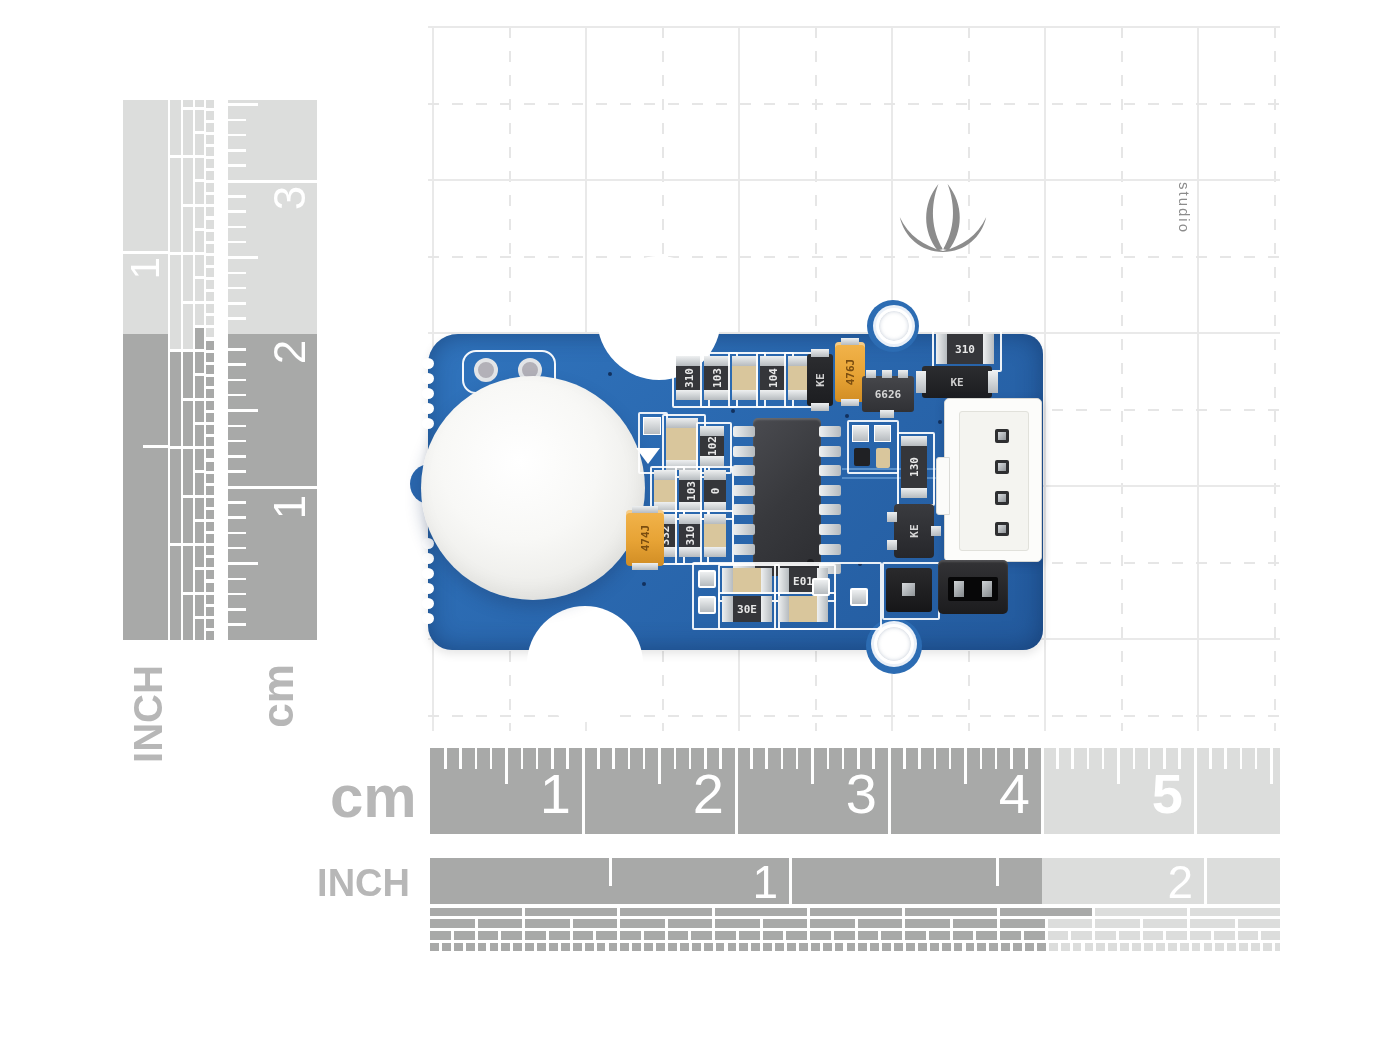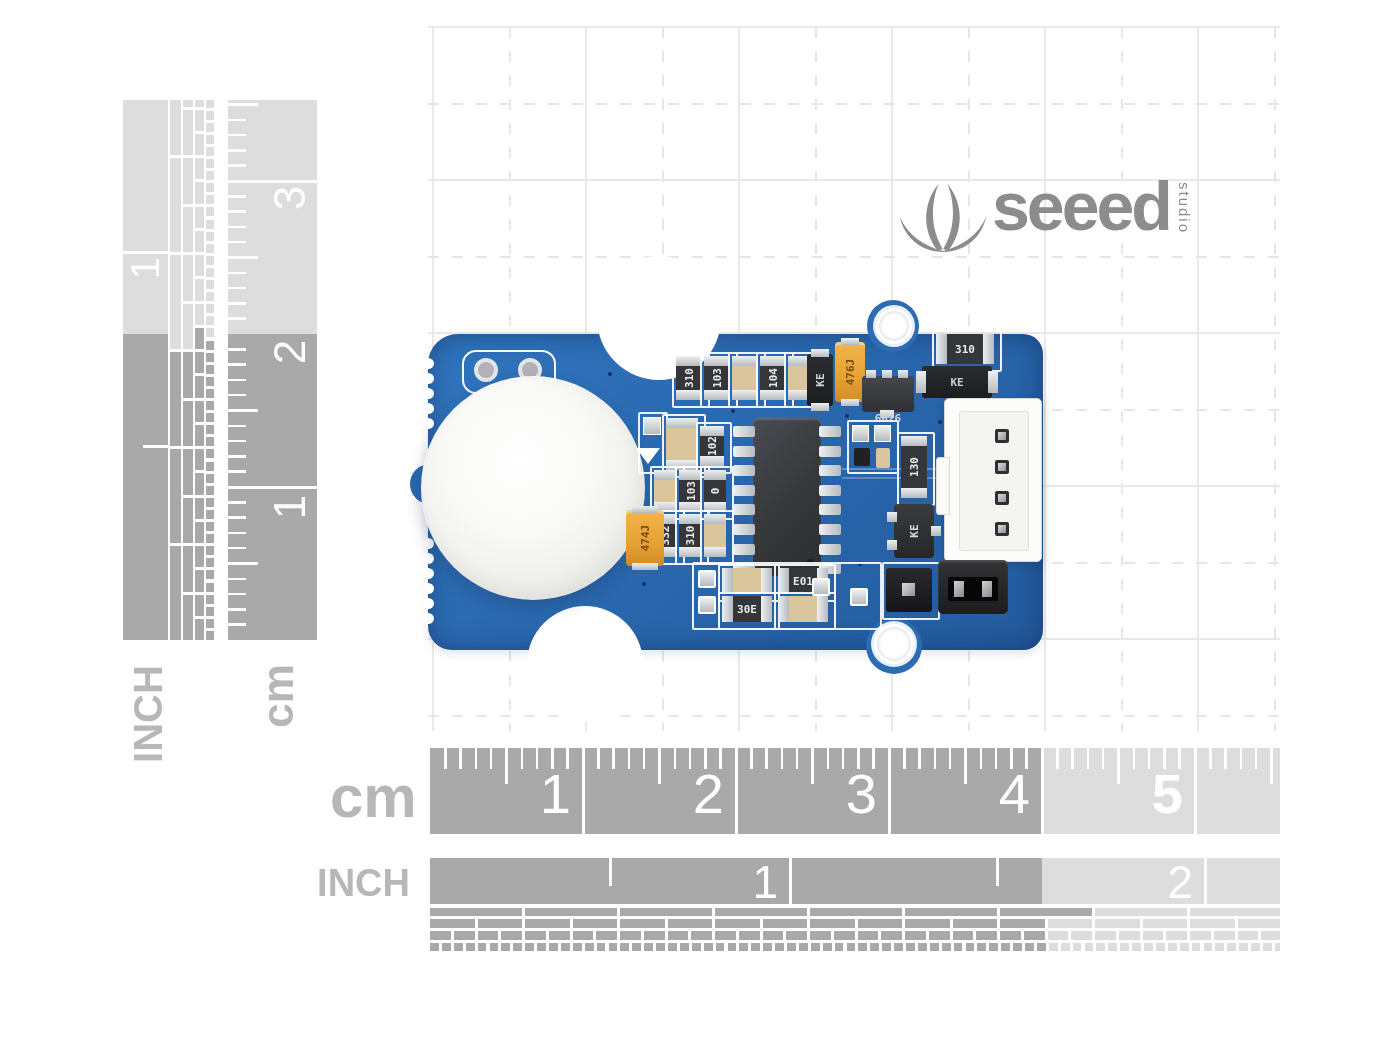--- a/index.html
+++ b/index.html
@@ -54,21 +54,20 @@
   <div id="brand">
     <svg width="92" height="80" viewBox="0 0 100 86" style="position:absolute;left:0;top:2px;">
       <g fill="#8c8c8c">
         <path d="M50,80 C26,80 8,64 3,42 C12,62 30,74 50,79 Z"></path>
         <path d="M50,80 C74,80 92,64 97,42 C88,62 70,74 50,79 Z"></path>
         <path d="M44,78 C28,58 27,28 45,6 C36,30 37,56 50,77 Z"></path>
         <path d="M56,78 C72,58 73,28 55,6 C64,30 63,56 50,77 Z"></path>
         <path d="M50,78 C44,52 44,30 50,12 C56,30 56,52 50,78 Z" fill="#fff"></path>
       </g>
     </svg>
-    <div id="brand-text">seeed</div>
     <div id="brand-sub">studio</div>
   </div>
 
   <div class="abs lbl" style="left:330px;top:762px;width:86px;height:70px;line-height:70px;text-align:right;font-size:60px;">cm</div>
   <div class="abs lbl" style="left:298px;top:860px;width:112px;height:46px;line-height:46px;text-align:right;font-size:38px;">INCH</div>
   <div class="abs lbl rot-ccw" style="left:88px;top:692px;width:120px;height:44px;line-height:44px;text-align:center;font-size:40px;">INCH</div>
   <div class="abs lbl rot-ccw" style="left:238px;top:674px;width:80px;height:44px;line-height:44px;text-align:center;font-size:44px;">cm</div>
 
 <div style="position: absolute; left: 430px; top: 748px; width: 850px; height: 86px; overflow: hidden;">
       <div style="position: absolute; left: 0px; top: 0px; width: 612px; height: 86px; background: rgb(168, 169, 168);"></div>
@@ -480,21 +479,21 @@
     <div style="position: absolute; left: 835px; top: 342px; width: 30px; height: 60px; border-radius: 4px; background: linear-gradient(rgb(242, 180, 76) 0%, rgb(231, 163, 53) 55%, rgb(209, 141, 36) 100%); box-shadow: rgba(255, 255, 255, 0.35) 0px 3px 0px inset;">
       <div style="position: absolute; left: 6px; top: -4px; width: 18px; height: 7px; background: linear-gradient(rgb(238, 240, 241), rgb(182, 187, 191));"></div>
       <div style="position: absolute; left: 6px; bottom: -4px; width: 18px; height: 7px; background: linear-gradient(rgb(238, 240, 241), rgb(182, 187, 191));"></div>
       <div class="comp-label" style="transform: rotate(-90deg); color: rgb(122, 77, 16);">476J</div>
     </div>
     <div style="position: absolute; left: 862px; top: 376px; width: 52px; height: 36px; border-radius: 3px; background: linear-gradient(rgb(70, 71, 75), rgb(48, 49, 53));">
       <div style="position: absolute; left: 4px; top: -6px; width: 10px; height: 8px; background: linear-gradient(rgb(238, 240, 241), rgb(182, 187, 191));"></div>
       <div style="position: absolute; left: 20px; top: -6px; width: 10px; height: 8px; background: linear-gradient(rgb(238, 240, 241), rgb(182, 187, 191));"></div>
       <div style="position: absolute; left: 36px; top: -6px; width: 10px; height: 8px; background: linear-gradient(rgb(238, 240, 241), rgb(182, 187, 191));"></div>
       <div style="position: absolute; left: 18px; bottom: -6px; width: 14px; height: 8px; background: linear-gradient(rgb(238, 240, 241), rgb(182, 187, 191));"></div>
-      <div class="comp-label" style="color: rgb(214, 214, 214); margin-top: 24px;">6626</div>
+      <div class="comp-label" style="color: rgb(214, 214, 214);">6626</div>
     </div>
     <div style="position: absolute; left: 932px; top: 330px; width: 66px; height: 38px; border: 2px solid rgba(255, 255, 255, 0.92); border-radius: 2px;"></div>
     <div style="position: absolute; left: 936px; top: 334px; width: 58px; height: 30px; border-radius: 2px; background: rgb(53, 54, 58);">
       <div style="position: absolute; left: 0px; top: 0px; width: 11px; height: 100%; background: linear-gradient(90deg, rgb(238, 240, 241), rgb(182, 187, 191));"></div>
       <div style="position: absolute; right: 0px; top: 0px; width: 11px; height: 100%; background: linear-gradient(90deg, rgb(238, 240, 241), rgb(182, 187, 191));"></div>
       <div class="comp-label">310</div>
     </div>
     <div style="position: absolute; left: 922px; top: 366px; width: 70px; height: 32px; border-radius: 3px; background: linear-gradient(rgb(44, 45, 48), rgb(28, 29, 32));">
       <div style="position: absolute; left: -6px; top: 5px; width: 10px; height: 22px; background: linear-gradient(rgb(238, 240, 241), rgb(182, 187, 191));"></div>
       <div style="position: absolute; right: -6px; top: 5px; width: 10px; height: 22px; background: linear-gradient(rgb(238, 240, 241), rgb(182, 187, 191));"></div>

